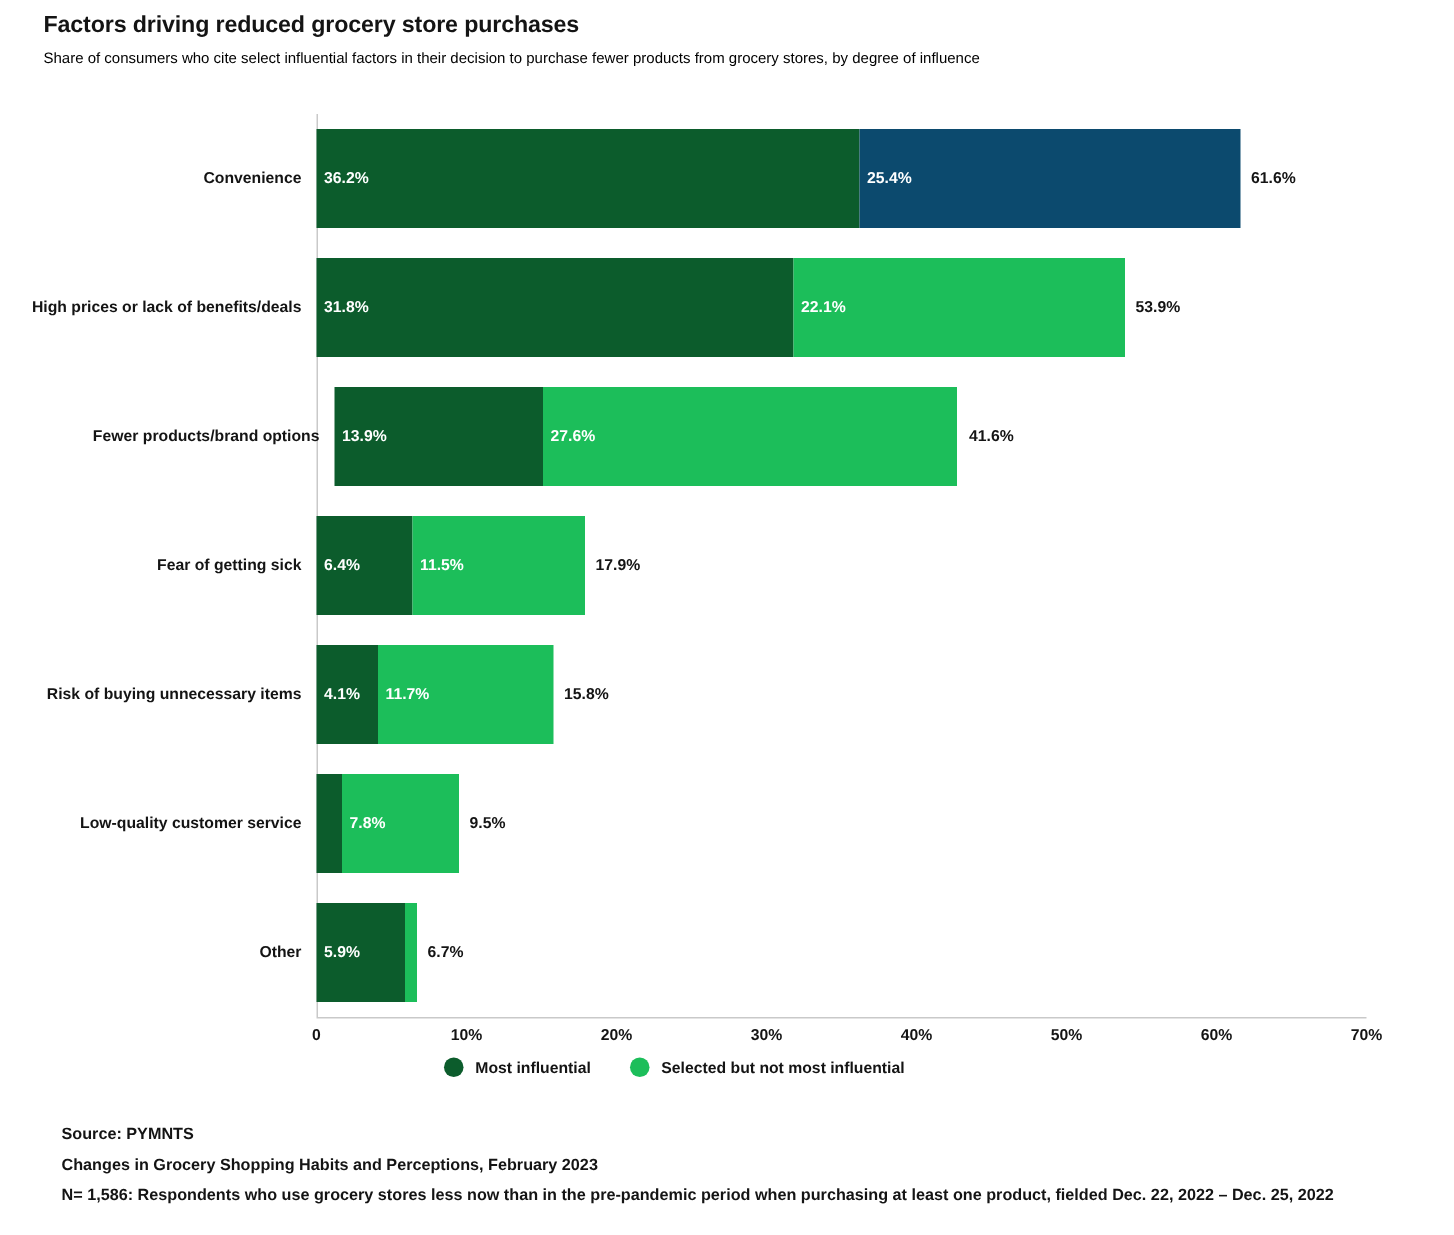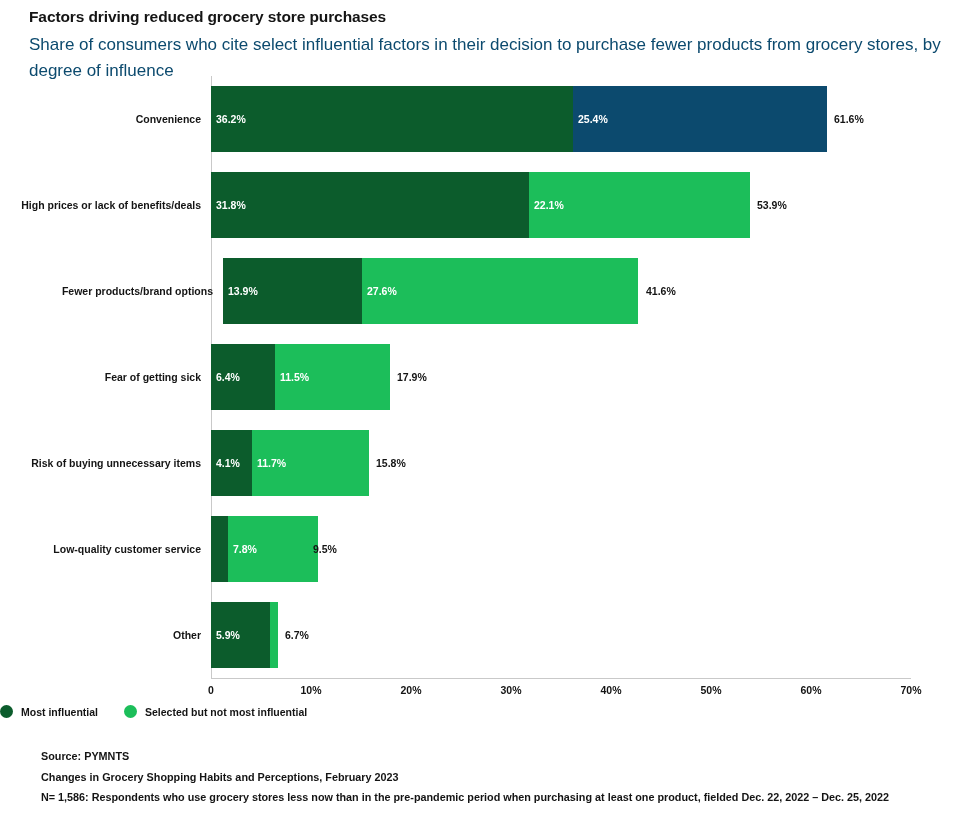--- a/index.html
+++ b/index.html
@@ -22,23 +22,23 @@
     width: 910px;
     font-size: 15.5px;
     font-weight: bold;
     color: #141414;
     letter-spacing: -0.1px;
   }
   .subtitle {
     position: absolute;
     left: 29px; top: 32px;
     width: 920px;
-    font-size: 17px;
+    font-size: 10px;
     font-weight: normal;
-    color: #0c4a6e;
+    color: #000000;
     line-height: 1.5;
   }
 
   
   .chart {
     position: absolute;
     left: 0; top: 76px;
     width: 969px;
     height: 610px;
   }
@@ -120,20 +120,21 @@
     transform: translateX(-50%);
     white-space: nowrap;
   }
 
   
   .legend {
     position: absolute;
     left: 0; top: 705px;
     width: 899px;
     display: flex;
+    justify-content: center;
     align-items: center;
     gap: 26px;
   }
   .legend-item {
     display: flex;
     align-items: center;
     gap: 8px;
     font-size: 10.5px;
     font-weight: bold;
     color: #141414;
@@ -215,21 +216,21 @@
             <span class="seg-label">4.1%</span>
           </div>
           <div class="seg sel" style="left: 41px; width: 117px; background: rgb(28, 190, 90);">
             <span class="seg-label">11.7%</span>
           </div>
           <div class="total-label" style="left: 158px;">15.8%</div>
         </div>
         <div class="bar-row" style="top: 440px; width: 700px;">
           <div class="catwrap">Low-quality customer service</div>
           <div class="seg most" style="left: 0px; width: 17px; background: rgb(12, 92, 44);"></div>
-          <div class="seg sel" style="left: 17px; width: 90px; background: rgb(28, 190, 90);">
+          <div class="seg sel" style="left: 17px; width: 78px; background: rgb(28, 190, 90);">
             <span class="seg-label">7.8%</span>
           </div>
           <div class="total-label" style="left: 95px; text-align: right;">9.5%</div>
         </div>
         <div class="bar-row" style="top: 526px; width: 700px;">
           <div class="catwrap">Other</div>
           <div class="seg most" style="left: 0px; width: 59px; background: rgb(12, 92, 44);">
             <span class="seg-label">5.9%</span>
           </div>
           <div class="seg sel" style="left: 59px; width: 8px; background: rgb(28, 190, 90);"></div>

